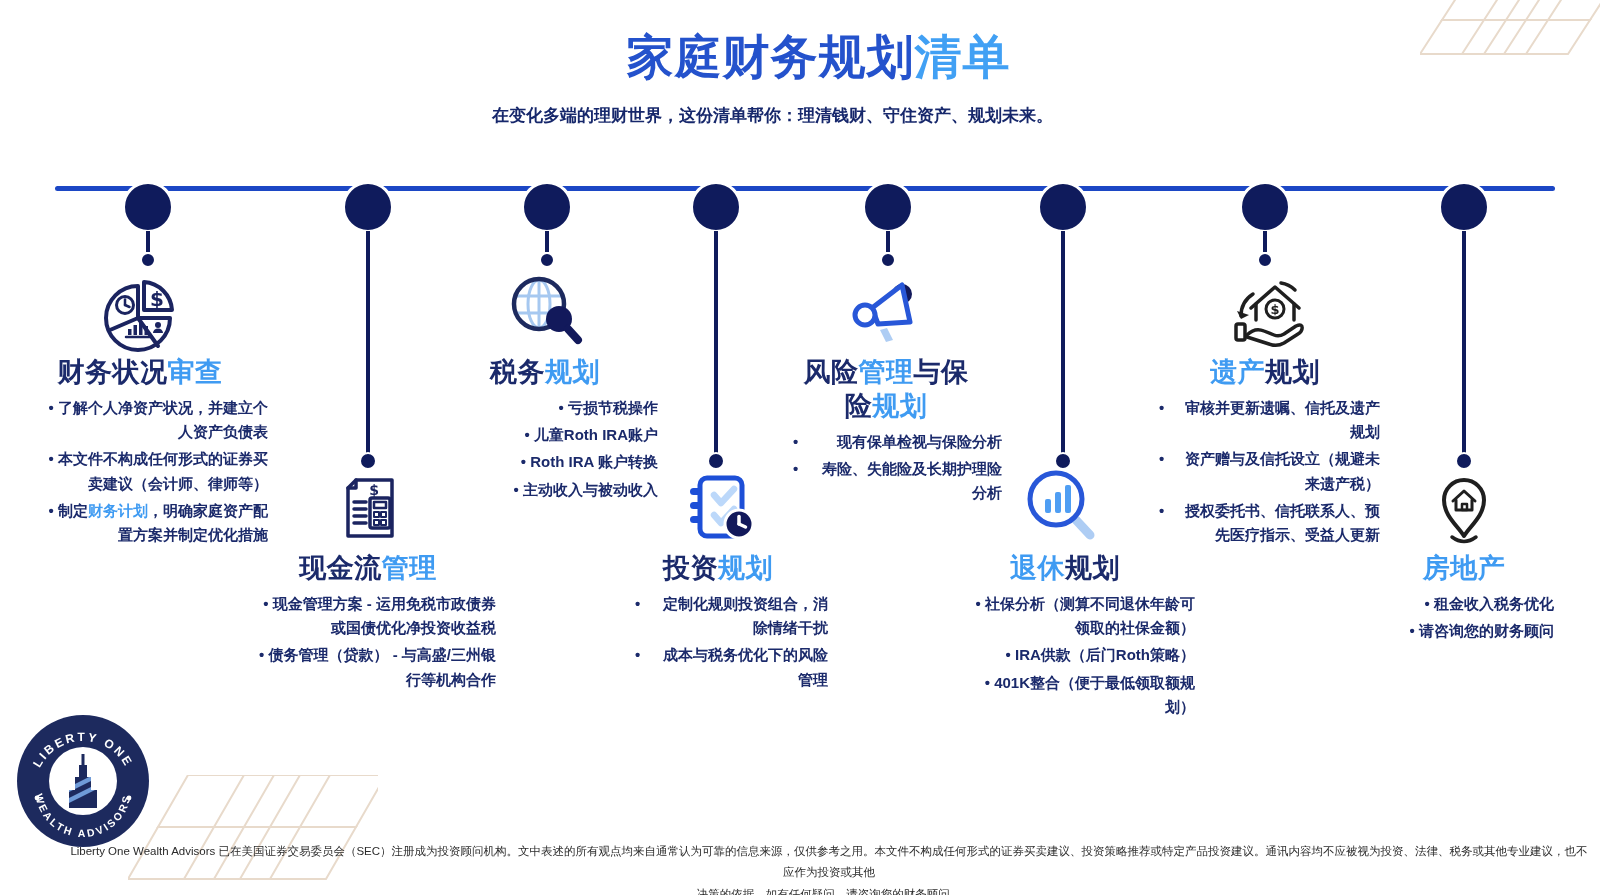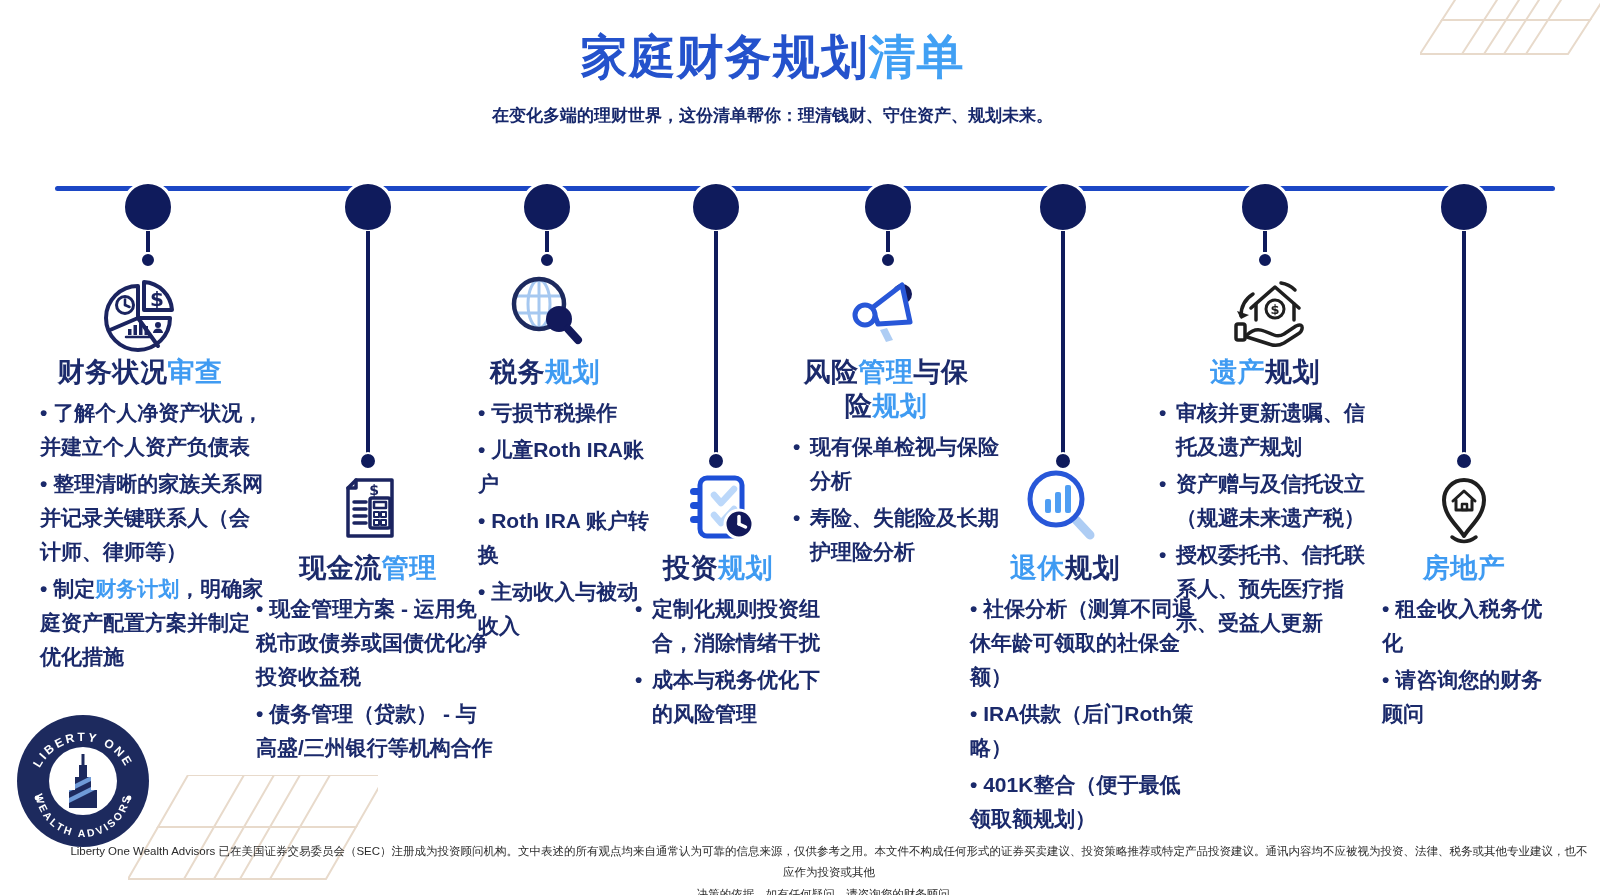--- a/index.html
+++ b/index.html
@@ -1,21 +1,21 @@
 <!DOCTYPE html>
 <html><head>
 <meta charset="utf-8">
 <style>
   html,body{margin:0;padding:0;background:#fff;}
   body{width:1600px;height:895px;overflow:hidden;font-family:"Liberation Sans","DejaVu Sans",sans-serif;}
   .canvas{position:relative;width:1600px;height:895px;background:#fff;overflow:hidden;}
 
   
   .main-title{position:absolute;left:0;top:26px;width:1545px;margin:0;text-align:center;
-    font-size:47px;font-weight:800;letter-spacing:1px;}
+    font-size:47px;font-weight:800;letter-spacing:1px;padding-left:46px;}
   .main-title .t-royal{color:#2452cc;}
   .main-title .t-accent{color:#41a0f4;}
   .subtitle{position:absolute;left:0;top:104px;width:1545px;margin:0;text-align:center;
     font-size:17px;font-weight:700;color:#16276b;}
 
   
   .tl-line{position:absolute;left:55px;top:186px;width:1500px;height:5px;background:#1c47c5;border-radius:3px;z-index:2;}
   .node{position:absolute;top:0;left:var(--cx);z-index:3;}
   .node-circle{position:absolute;left:-26px;top:181px;width:46px;height:46px;border-radius:50%;
     background:#0f1b5c;border:3px solid #fff;}
@@ -28,22 +28,22 @@
 
   
   .col{position:absolute;z-index:4;}
   .col.above{top:272px;}
   .col.below{top:468px;}
   .icon-wrap{position:relative;left:calc(var(--icx) - 42px);width:84px;height:84px;}
   .sec-title{margin:0 0 6px;width:calc(var(--icx) * 2);text-align:center;
     font-size:27px;font-weight:800;letter-spacing:.5px;line-height:1.25;}
   .t-dark{color:#1b2a6b;}
   .t-blue{color:#3f9bf2;}
-  .bullets{margin:4px 0 0;padding:0;list-style:none;font-size:21px;line-height:1.62;
-    color:#1b2a6b;font-weight:600;}
+  .bullets{margin:4px 0 0;padding:0;list-style:none;font-size:15px;line-height:1.62;
+    color:#1b2a6b;font-weight:600;text-align:right;}
   .bullets li{margin:0 0 3px;}
   .bullets li::before{content:"• ";}
   .col.hang .bullets li{position:relative;padding-left:20px;}
   .col.hang .bullets li::before{position:absolute;left:3px;}
 
   .c1{left:40px;width:228px;--icx:100px;}
   .c2{left:256px;width:240px;--icx:112px;}
   .c3{left:478px;width:180px;--icx:67px;}
   .c4{left:632px;width:196px;--icx:86px;}
   .c5{left:790px;width:212px;--icx:96px;}
@@ -155,21 +155,21 @@
           <circle cx="60" cy="53" r="3"></circle>
             <path d="M55 61 a5 4.5 0 0 1 10 0 Z"></path>
         </g>
         <path d="M46 38 L46 10 A30 30 0 0 1 74 38 Z" fill="#fff" stroke="#1b2460" stroke-width="4" stroke-linejoin="round"></path>
         <text x="59" y="34" font-size="20" font-weight="bold" fill="#1b2460" text-anchor="middle" font-family="'DejaVu Sans',sans-serif">$</text>
       </svg>
     </div>
     <h2 class="sec-title"><span class="t-dark">财务状况</span><span class="t-blue">审查</span></h2>
     <ul class="bullets">
       <li>了解个人净资产状况，并建立个人资产负债表</li>
-      <li>整理清晰的家族关系网并记录关键联系人（会计师、律师等）</li>
+      <li>本文件不构成任何形式的证券买卖建议（会计师、律师等）</li>
       <li><span class="t-dark">制定</span><span class="t-blue">财务计划</span><span class="t-dark">，明确家庭资产配置方案并制定优化措施</span></li>
     </ul>
   </section>
 
   <section class="col below c2">
     <div class="icon-wrap">
       <svg width="84" height="84" viewBox="0 0 84 84">
         <g fill="none" stroke="#1b2460" stroke-width="3.5" stroke-linejoin="round" stroke-linecap="round">
           <path d="M30 12 H66 V68 H22 V20 Z" fill="#fff"></path>
           <path d="M30 12 V20 H22"></path>

